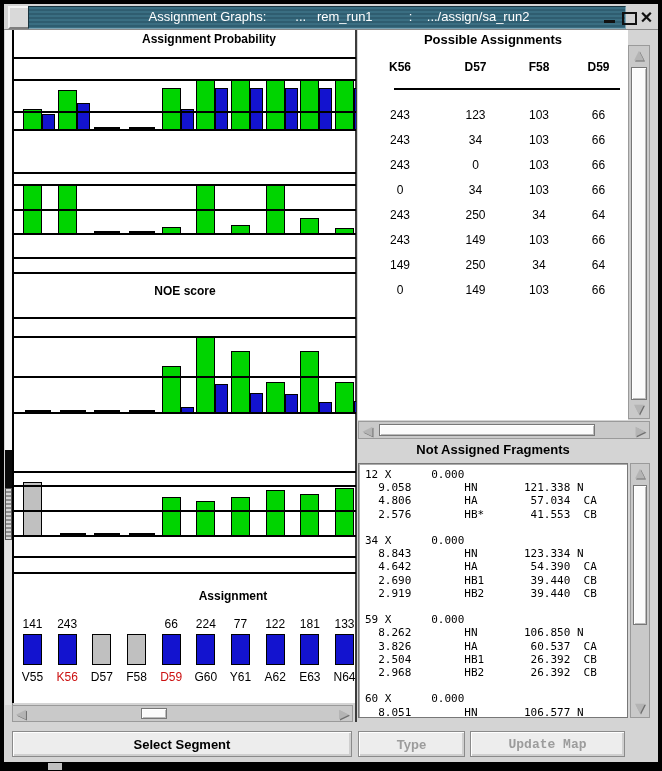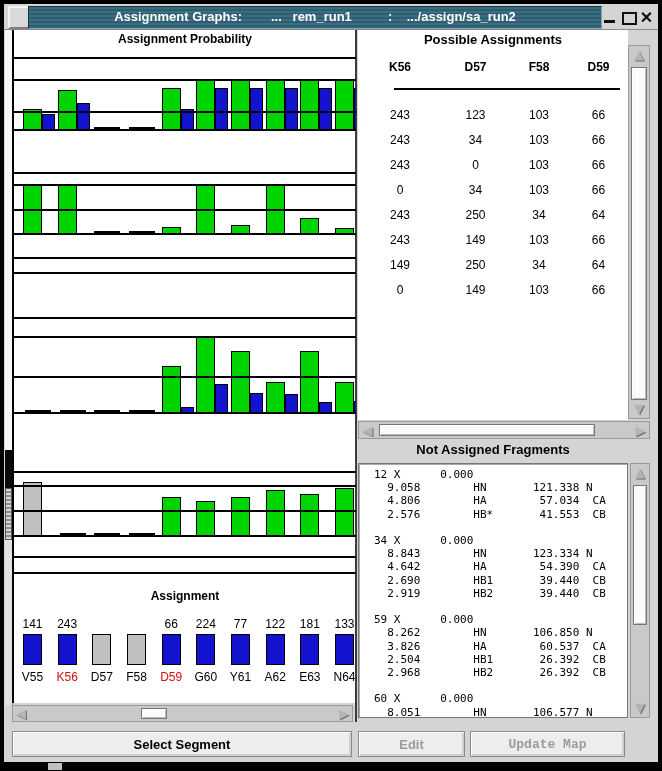--- a/index.html
+++ b/index.html
@@ -9,22 +9,22 @@
   #frame{left:4px;top:4px;width:654px;height:758px;background:#d4d4d4;}
   
   #titlebar{left:0;top:0;width:654px;height:25px;background:#d4d4d4;border-bottom:1px solid #8a8a8a;}
   #menu-btn{left:4px;top:2px;width:19px;height:19px;background:#d9d9d9;
             border-top:2px solid #f4f4f4;border-left:2px solid #f4f4f4;
             border-right:2px solid #7e7e7e;border-bottom:2px solid #7e7e7e;}
   #title-teal{left:24px;top:2px;width:572px;height:21px;
               background:repeating-linear-gradient(180deg,#3a6e82 0 2px,#2f5d70 2px 4px);
               border-top:1px solid #17323d;border-left:1px solid #17323d;
               border-bottom:1px solid #7ea4b4;border-right:1px solid #7ea4b4;
-              color:#fff;font-weight:bold;font-size:13px;line-height:20px;text-align:center;
-              white-space:pre;overflow:hidden;}
+              color:#fff;font-weight:normal;font-size:13px;line-height:20px;text-align:center;
+              white-space:pre;overflow:hidden;padding-left:24px;}
   .winctl{top:6px;width:15px;height:15px;}
   #min-glyph{left:599px;} #max-glyph{left:617px;} #close-glyph{left:635px;}
   #min-glyph div{position:absolute;left:1px;bottom:2px;width:11px;height:3px;background:#111;}
   #max-glyph div{position:absolute;left:1px;top:2px;width:11px;height:9px;border:2px solid #111;}
   #close-glyph{font-size:16px;font-weight:bold;color:#111;line-height:15px;text-align:center;}
   
   #left-vsb{left:1px;top:26px;width:7px;height:675px;background:#f7f7f7;border-right:1px solid #888;}
   #left-vsb .dark{left:0;top:420px;width:7px;height:38px;background:#0a0a0a;}
   #left-vsb .thumb{left:0;top:458px;width:7px;height:52px;
      background:repeating-linear-gradient(180deg,#d6d6d6 0 2px,#8d8d8d 2px 4px);border:1px solid #555;box-sizing:border-box;}
@@ -50,21 +50,21 @@
   #pa-title{left:0;top:2px;width:270px;text-align:center;font-weight:bold;font-size:13px;}
   .pa-row{left:0;width:270px;height:16px;display:flex;}
   .pa-row span{display:block;text-align:center;font-size:12px;}
   .pa-row span:nth-child(1){width:84px;} .pa-row span:nth-child(2){width:67px;}
   .pa-row span:nth-child(3){width:60px;} .pa-row span:nth-child(4){width:59px;}
   .pa-head span{font-weight:bold;}
   #pa-rule{left:36px;top:58px;width:226px;height:2px;background:#000;}
   
   #frag-title{left:354px;top:438px;width:270px;text-align:center;font-weight:bold;font-size:13px;}
   #frag-box{left:354px;top:459px;width:270px;height:255px;background:#fff;border:1px solid #777;
-            box-shadow:inset 1px 1px 0 #aaa;box-sizing:border-box;overflow:hidden;padding-left:9px;}
+            box-shadow:inset 1px 1px 0 #aaa;box-sizing:border-box;overflow:hidden;}
   #frag-box pre{margin:0;padding:4px 0 0 6px;font-family:"DejaVu Sans Mono",monospace;
                 font-size:11px;line-height:13.2px;color:#000;}
   
   .btn{background:#ededed;border:1px solid #8a8a8a;box-sizing:border-box;
        box-shadow:inset 1px 1px 0 #fff,inset -2px -2px 0 #cfcfcf;
        font-weight:bold;font-size:13px;text-align:center;line-height:24px;color:#000;}
   .btn.disabled{color:#9c9c9c;}
   #bottom-notch{left:48px;top:763px;width:14px;height:7px;background:#c0c0c0;position:absolute;}
 </style>
 </head>
@@ -84,22 +84,22 @@
     <div id="close-glyph" class="abs winctl">✕</div>
   </div>
 
   <div id="left-vsb" class="abs">
     <div class="abs dark"></div>
     <div class="abs thumb"></div>
     <div class="abs lower"></div>
   </div>
 
   <div id="graphs-panel" class="abs">
-    <div class="abs chart-title" style="top:559px;">Assignment</div>
-  <div class="abs chart-title" style="top: 2px;">Assignment Probability</div>
+    <div class="abs chart-title" style="top:559px;padding-left:48px;">Assignment</div>
+  <div class="abs chart-title" style="top: 2px; margin-left: 24px;">Assignment Probability</div>
       <div class="abs bar" style="left: 9px; top: 79px; width: 19px; height: 21px; background: rgb(0, 212, 0);"></div>
       <div class="abs bar" style="left: 28px; top: 84px; width: 13px; height: 16px; background: rgb(19, 19, 207);"></div>
       <div class="abs bar" style="left: 43.67px; top: 60px; width: 19px; height: 40px; background: rgb(0, 212, 0);"></div>
       <div class="abs bar" style="left: 62.67px; top: 73px; width: 13px; height: 27px; background: rgb(19, 19, 207);"></div>
       <div class="abs flatbar" style="left: 80.34px; top: 97px; width: 26px; height: 3px;"></div>
       <div class="abs flatbar" style="left: 115.01px; top: 97px; width: 26px; height: 3px;"></div>
       <div class="abs bar" style="left: 147.68px; top: 58px; width: 19px; height: 42px; background: rgb(0, 212, 0);"></div>
       <div class="abs bar" style="left: 166.68px; top: 79px; width: 13px; height: 21px; background: rgb(19, 19, 207);"></div>
       <div class="abs bar" style="left: 182.35px; top: 50px; width: 19px; height: 50px; background: rgb(0, 212, 0);"></div>
       <div class="abs bar" style="left: 201.35px; top: 58px; width: 13px; height: 42px; background: rgb(19, 19, 207);"></div>
@@ -124,20 +124,21 @@
       <div class="abs bar" style="left: 217.02px; top: 195px; width: 19px; height: 9px; background: rgb(0, 212, 0);"></div>
       <div class="abs bar" style="left: 251.69px; top: 155px; width: 19px; height: 49px; background: rgb(0, 212, 0);"></div>
       <div class="abs bar" style="left: 286.36px; top: 188px; width: 19px; height: 16px; background: rgb(0, 212, 0);"></div>
       <div class="abs bar" style="left: 321.03px; top: 198px; width: 19px; height: 6px; background: rgb(0, 212, 0);"></div>
       <div class="abs gridline" style="top: 142px;"></div>
       <div class="abs gridline" style="top: 154px;"></div>
       <div class="abs gridline" style="top: 179px;"></div>
       <div class="abs gridline" style="top: 203px;"></div>
       <div class="abs gridline" style="top: 227px;"></div>
       <div class="abs gridline" style="top: 242px;"></div>
+      <div class="abs chart-title" style="top: 254px;">NOE score</div>
       <div class="abs flatbar" style="left: 11px; top: 380px; width: 26px; height: 3px;"></div>
       <div class="abs flatbar" style="left: 45.67px; top: 380px; width: 26px; height: 3px;"></div>
       <div class="abs flatbar" style="left: 80.34px; top: 380px; width: 26px; height: 3px;"></div>
       <div class="abs flatbar" style="left: 115.01px; top: 380px; width: 26px; height: 3px;"></div>
       <div class="abs bar" style="left: 147.68px; top: 336px; width: 19px; height: 47px; background: rgb(0, 212, 0);"></div>
       <div class="abs bar" style="left: 166.68px; top: 377px; width: 13px; height: 6px; background: rgb(19, 19, 207);"></div>
       <div class="abs bar" style="left: 182.35px; top: 306px; width: 19px; height: 77px; background: rgb(0, 212, 0);"></div>
       <div class="abs bar" style="left: 201.35px; top: 354px; width: 13px; height: 29px; background: rgb(19, 19, 207);"></div>
       <div class="abs bar" style="left: 217.02px; top: 321px; width: 19px; height: 62px; background: rgb(0, 212, 0);"></div>
       <div class="abs bar" style="left: 236.02px; top: 363px; width: 13px; height: 20px; background: rgb(19, 19, 207);"></div>
@@ -300,17 +301,17 @@
 
 60 X      0.000
   8.051        HN       106.577 N</pre>
   </div>
   <div class="abs sb" style="left:626px;top:459px;width:20px;height:255px;">
     <span class="abs arrow" style="left:0;top:1px;width:18px;">▲</span>
     <div class="abs sb-thumb" style="left:2px;top:21px;width:14px;height:140px;"></div>
     <span class="abs arrow" style="left:0;bottom:1px;width:18px;">▼</span>
   </div>
 
-  <button class="abs btn disabled" style="left:354px;top:727px;width:107px;height:26px;">Edit</button>
+  <button class="abs btn disabled" style="left:354px;top:727px;width:107px;height:26px;">Type</button>
   <button class="abs btn disabled" style="left:466px;top:727px;width:155px;height:26px;font-family:Liberation Mono, monospace;">Update Map</button>
 </div>
 
 <div id="bottom-notch"></div>
 
 </body></html>

